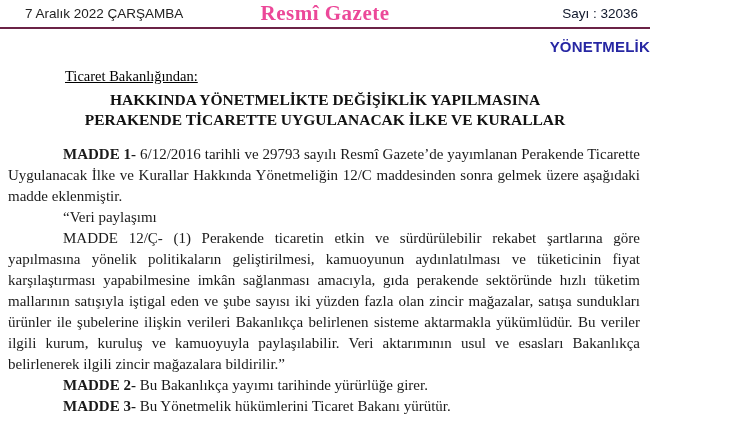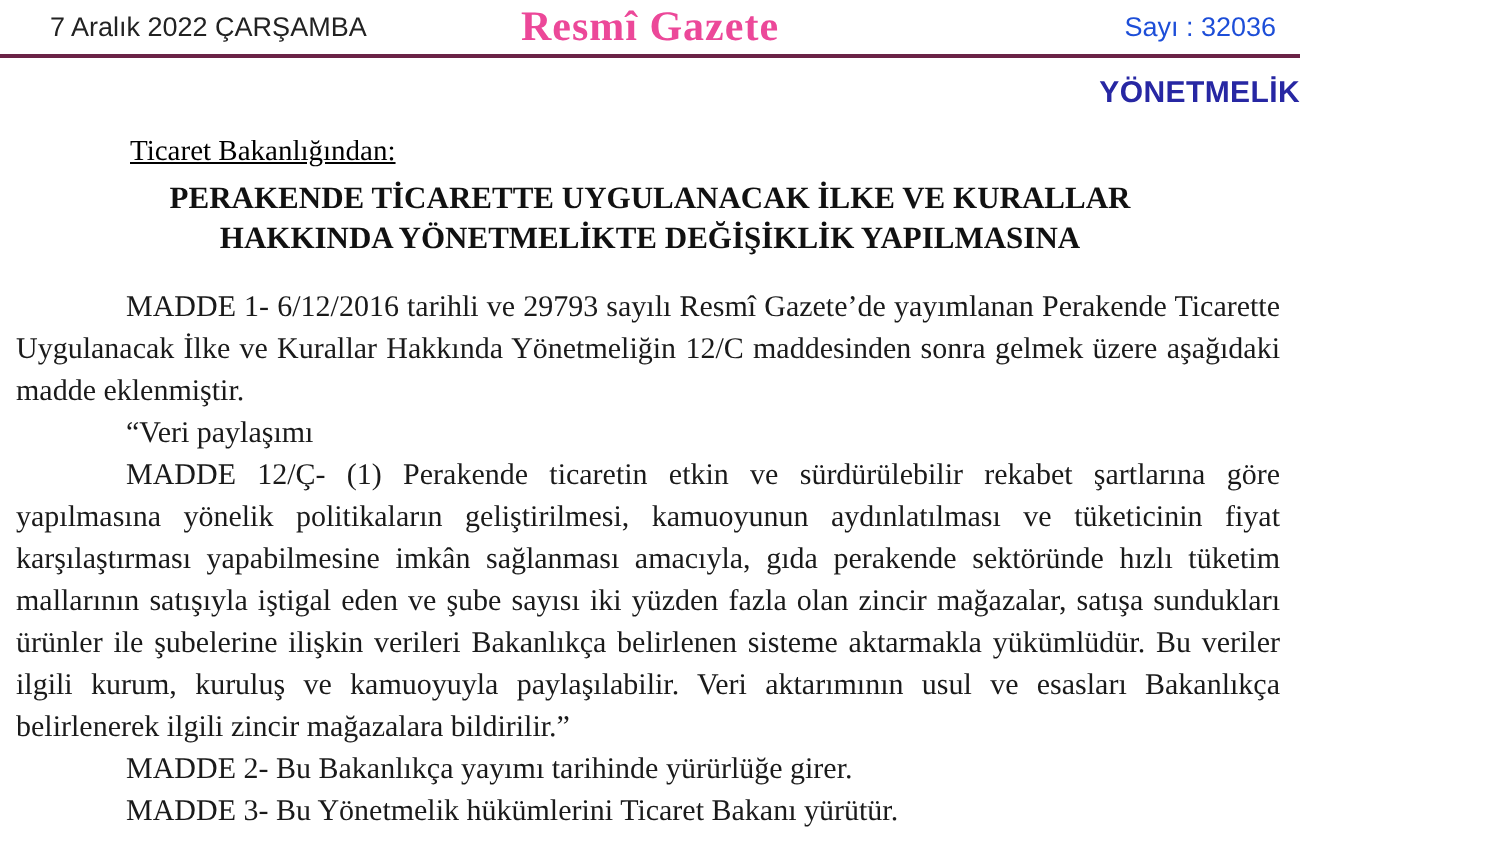--- a/index.html
+++ b/index.html
@@ -23,21 +23,21 @@
   .masthead {
     position: absolute; left: 0; right: 0; top: 1px;
     text-align: center;
     font-family: "Liberation Serif", serif;
     font-weight: 700; font-size: 21px;
     color: #ec4899; letter-spacing: 0.5px;
   }
   .issue {
     position: absolute; right: 12px; top: 6px;
     font-family: "Liberation Sans", sans-serif;
-    font-size: 13.5px; color: #1d4ed8; white-space: nowrap;
+    font-size: 13.5px; color: #0f172a; white-space: nowrap;
   }
   .rule { height: 0; border-top: 2px solid #6B2346; }
 
   .section-heading {
     margin-top: 9px;
     text-align: right;
     font-family: "Liberation Sans", sans-serif;
     font-weight: 700; font-size: 15px;
     color: #2727A3; letter-spacing: 0.2px;
   }
@@ -58,21 +58,21 @@
 
   .body-text { margin-top: 14px; }
   .body-text p {
     margin: 0 10px 0 8px;
     text-align: justify;
     font-size: 15px;
     line-height: 21px;
     text-indent: 55px;
     color: #1a1a1a;
   }
-  .lead { font-weight: 400; margin-top: 16px; }
+  .lead { font-weight: 700; margin-top: 16px; }
 </style>
 </head>
 <body>
 
 <div class="page">
 
   <div class="header">
     <span class="date">7 Aralık 2022 ÇARŞAMBA</span>
     <span class="masthead">Resmî Gazete</span>
     <span class="issue">Sayı : 32036</span>
@@ -80,22 +80,22 @@
 
   <div class="rule"></div>
 
   <div class="section-heading">YÖNETMELİK</div>
 
   <div class="body-wrap">
 
     <div class="issuer">Ticaret Bakanlığından:</div>
 
     <div class="title">
+      <div>HAKKINDA YÖNETMELİKTE DEĞİŞİKLİK YAPILMASINA</div>
       <div>PERAKENDE TİCARETTE UYGULANACAK İLKE VE KURALLAR</div>
-      <div>HAKKINDA YÖNETMELİKTE DEĞİŞİKLİK YAPILMASINA</div>
     </div>
 
     <div class="body-text">
 
       <p><b class="lead">MADDE 1-</b><span> 6/12/2016 tarihli ve 29793 sayılı Resmî Gazete’de yayımlanan Perakende Ticarette Uygulanacak İlke ve Kurallar Hakkında Yönetmeliğin 12/C maddesinden sonra gelmek üzere aşağıdaki madde eklenmiştir.</span></p>
 
       <p><span>“Veri paylaşımı</span></p>
 
       <p><span>MADDE 12/Ç- (1) Perakende ticaretin etkin ve sürdürülebilir rekabet şartlarına göre yapılmasına yönelik politikaların geliştirilmesi, kamuoyunun aydınlatılması ve tüketicinin fiyat karşılaştırması yapabilmesine imkân sağlanması amacıyla, gıda perakende sektöründe hızlı tüketim mallarının satışıyla iştigal eden ve şube sayısı iki yüzden fazla olan zincir mağazalar, satışa sundukları ürünler ile şubelerine ilişkin verileri Bakanlıkça belirlenen sisteme aktarmakla yükümlüdür. Bu veriler ilgili kurum, kuruluş ve kamuoyuyla paylaşılabilir. Veri aktarımının usul ve esasları Bakanlıkça belirlenerek ilgili zincir mağazalara bildirilir.”</span></p>
 

